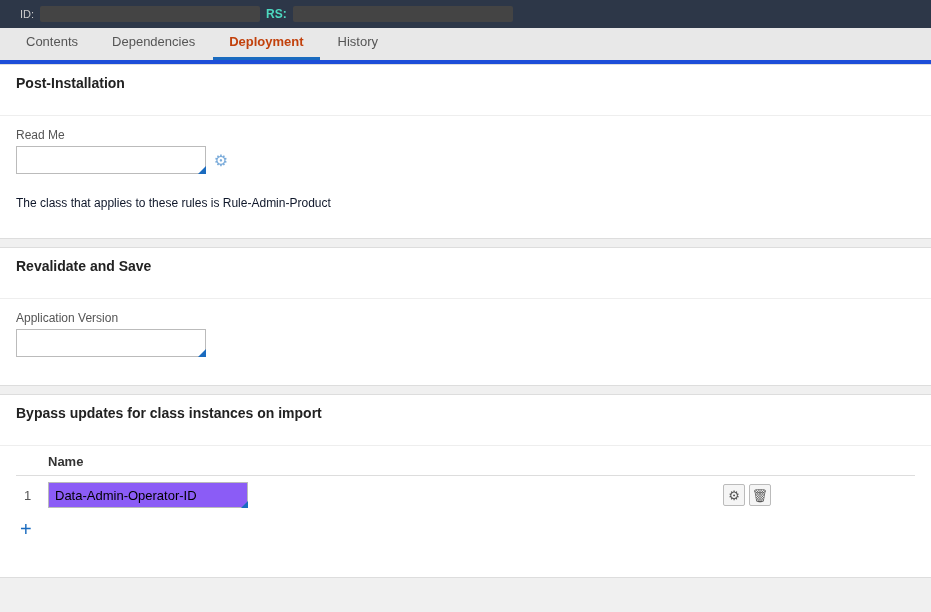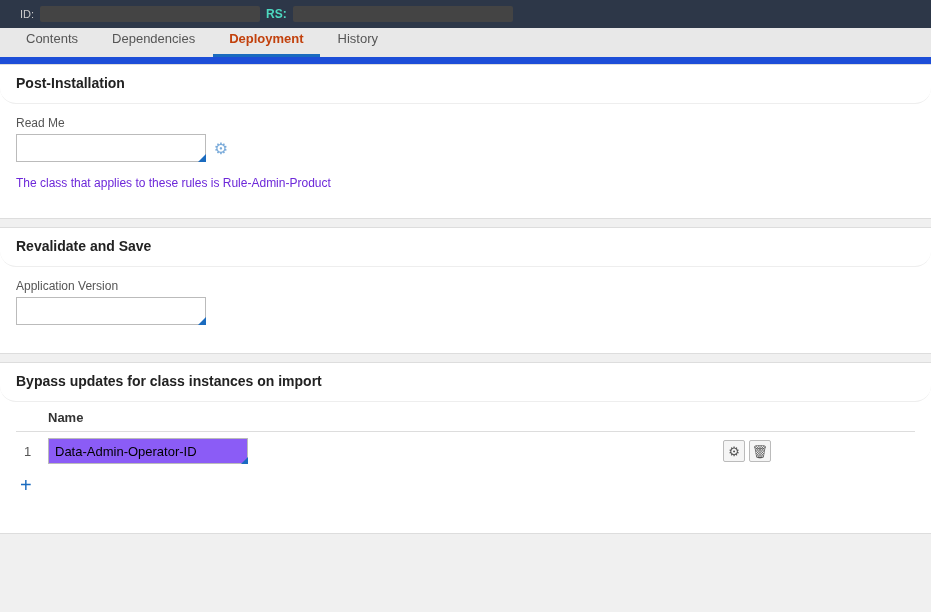--- a/index.html
+++ b/index.html
@@ -16,21 +16,21 @@
       font-size: 12px;
       gap: 6px;
     }
     .top-bar-id { color: #ccc; font-size: 11px; }
     .top-bar-rs { color: #4dd9c0; font-weight: bold; }
     .top-bar-value { color: #aaa; font-size: 11px; background: #444; padding: 1px 4px; border-radius: 2px; min-width: 220px; height: 16px; }
 
     
     .tab-bar {
       background: #e8e8e8;
-      border-bottom: 7px solid #1d4ed8;
+      border-bottom: 4px solid #1d4ed8;
       display: flex;
       align-items: flex-end;
       padding: 0 10px;
       height: 36px;
     }
     .tab {
       padding: 8px 16px;
       cursor: pointer;
       font-size: 13px;
       color: #555;
@@ -53,26 +53,25 @@
     }
 
     
     .section {
       background: #fff;
       margin-bottom: 8px;
       border-top: 1px solid #ddd;
       border-bottom: 1px solid #ddd;
     }
     .section-header {
-      padding: 10px 16px 12px;
+      padding: 10px 16px 24px;
       font-size: 14px;
       font-weight: 600;
       color: #222;
       border-bottom: 1px solid #eee;
-      border-radius: 16px;
     }
     .section-body {
       padding: 12px 16px 16px;
     }
 
     
     .field-group {
       margin-bottom: 12px;
     }
     .field-label {
@@ -118,22 +117,22 @@
       cursor: pointer;
       display: flex;
       align-items: center;
       justify-content: center;
       font-size: 16px;
     }
 
     
     .info-text {
       font-size: 12px;
-      color: #6d28d9;
-      margin-top: 14px;
+      color: #0f172a;
+      margin-top: 22px;
     }
 
     
     .bypass-section .section-body {
       padding: 0 16px 32px;
     }
     .bypass-table {
       width: 100%;
       border-collapse: collapse;
     }

